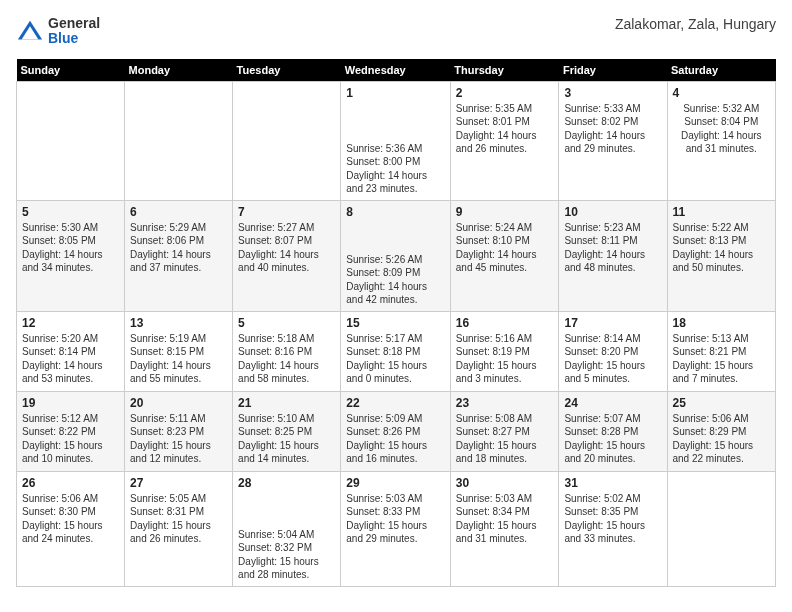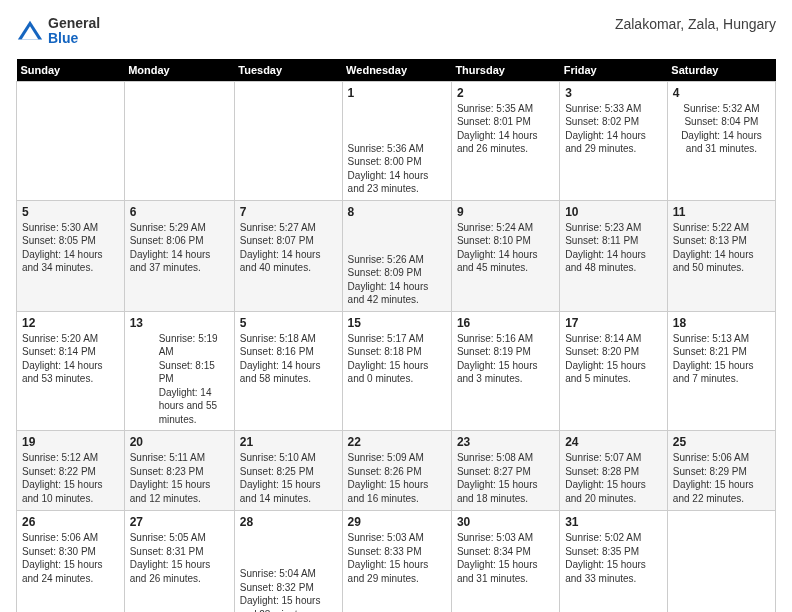--- a/index.html
+++ b/index.html
@@ -203,21 +203,21 @@
       </tr>
       <tr>
         <td>
           <div class="day-num">12</div>
           <div class="day-info" style="white-space: pre-line;">Sunrise: 5:20 AM
 Sunset: 8:14 PM
 Daylight: 14 hours and 53 minutes.</div>
         </td>
         <td>
           <div class="day-num">13</div>
-          <div class="day-info" style="white-space: pre-line; margin-left: 29px;">Sunrise: 5:19 AM
+          <div class="day-info" style="white-space: pre-line;">Sunrise: 5:19 AM
 Sunset: 8:15 PM
 Daylight: 14 hours and 55 minutes.</div>
         </td>
         <td>
           <div class="day-num">5</div>
           <div class="day-info" style="white-space: pre-line;">Sunrise: 5:18 AM
 Sunset: 8:16 PM
 Daylight: 14 hours and 58 minutes.</div>
         </td>
         <td>

